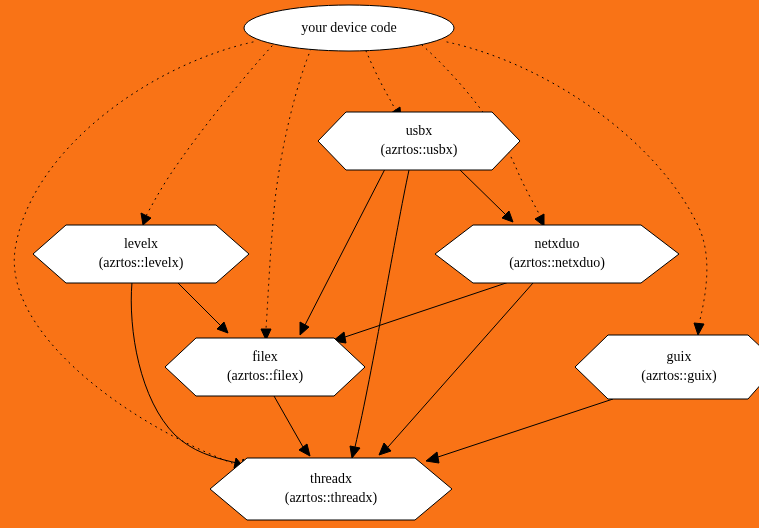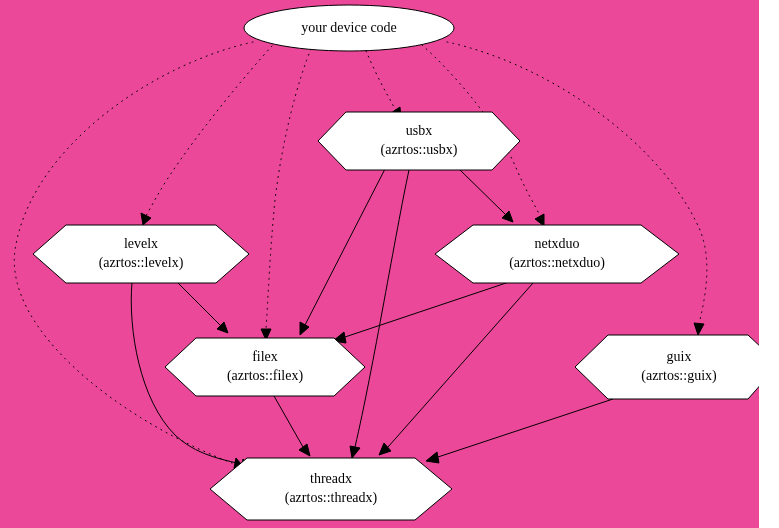--- a/index.html
+++ b/index.html
@@ -8,21 +8,21 @@
     padding: 0;
     background: #ffffff;
   }
   body {
     font-family: "Liberation Serif", "DejaVu Serif", serif;
   }
   #graph-canvas {
     position: relative;
     width: 759px;
     height: 528px;
-    background: #ec4899;
+    background: #f97316;
     overflow: hidden;
   }
   #graph-svg {
     position: absolute;
     top: 0;
     left: 0;
     width: 779px;
     height: 528px;
     display: block;
   }

